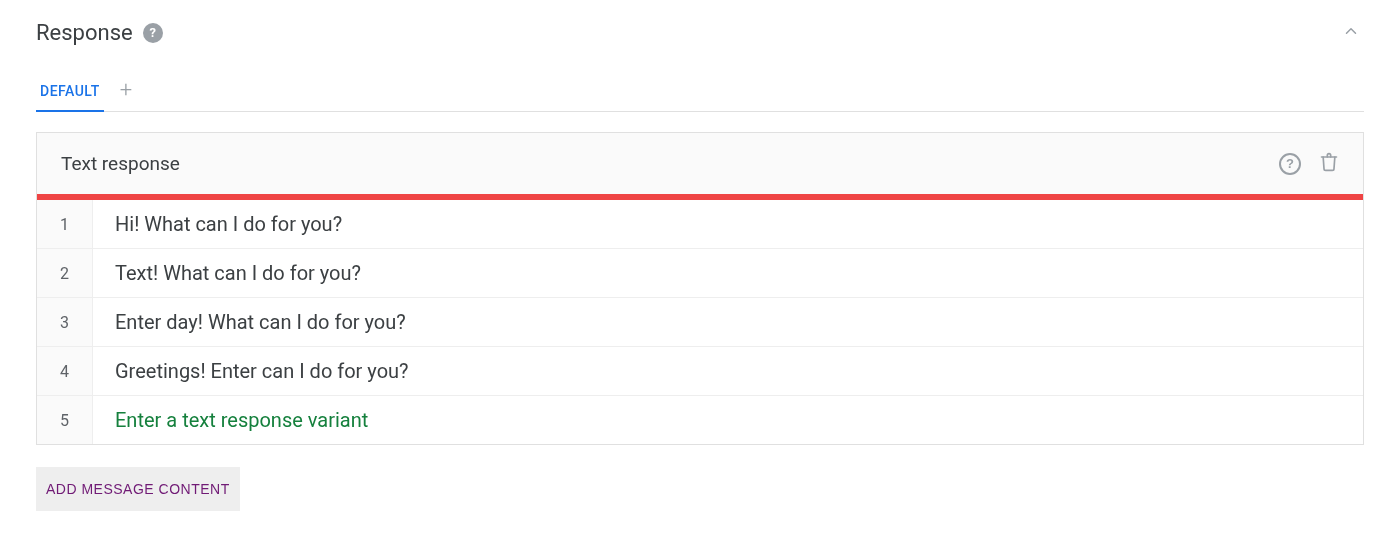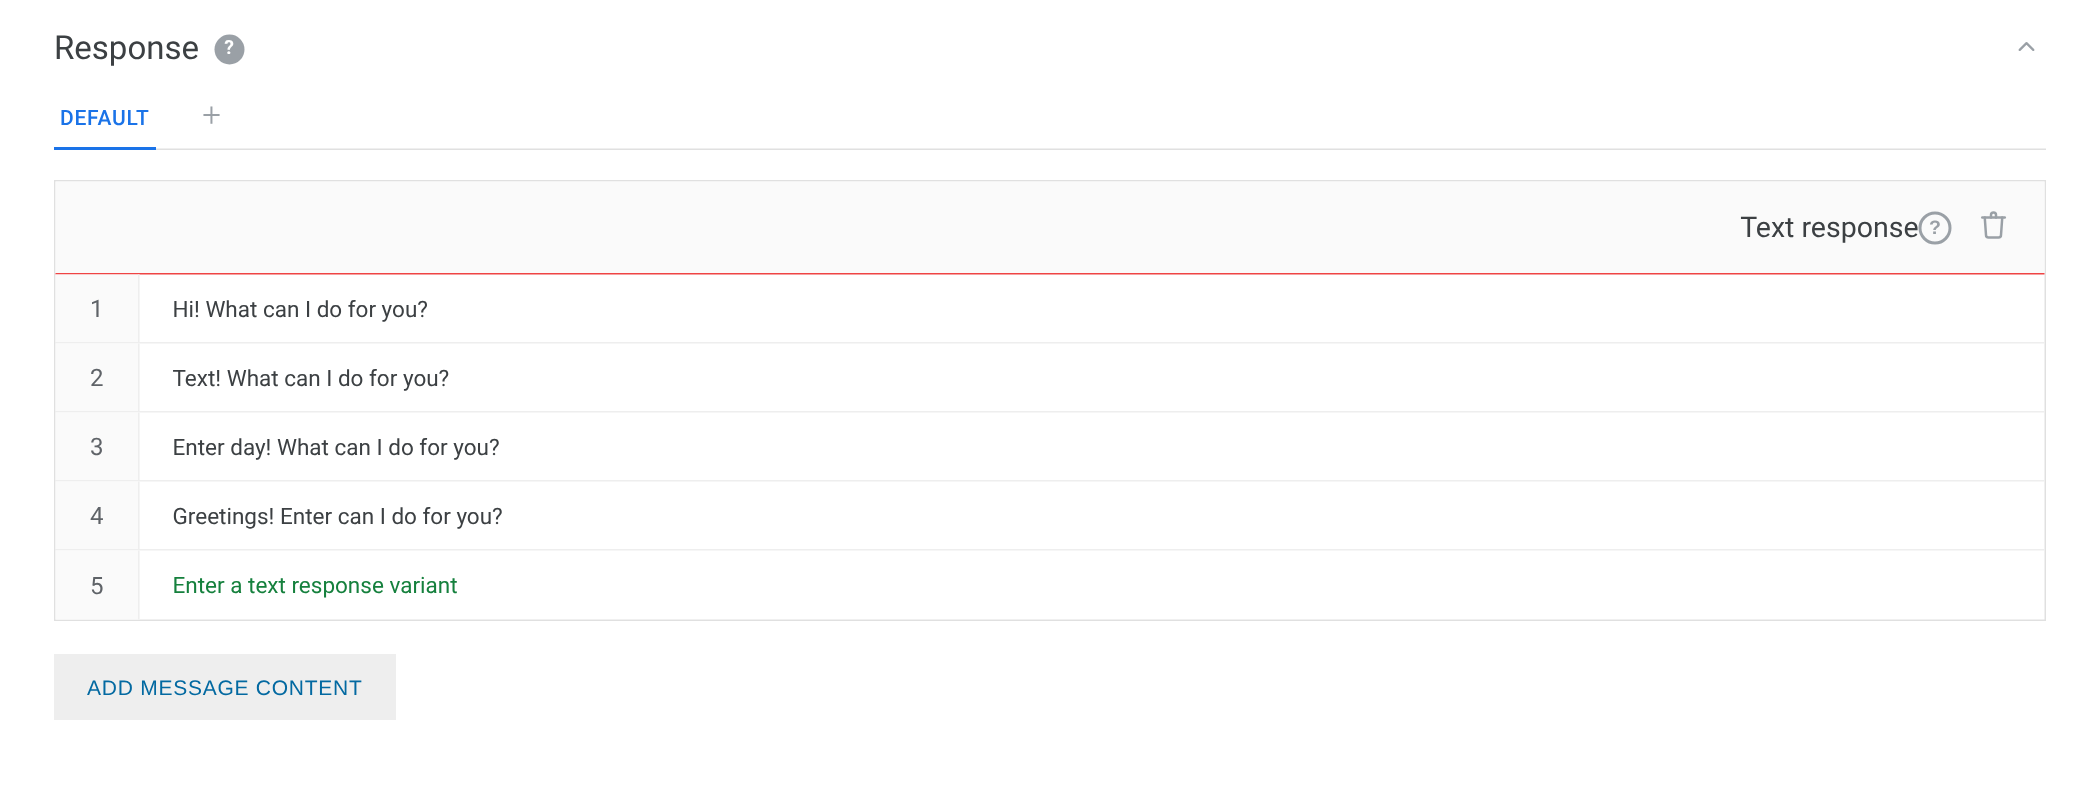--- a/index.html
+++ b/index.html
@@ -7,21 +7,21 @@
       font-family: -apple-system, BlinkMacSystemFont, "Segoe UI", Roboto, "Helvetica Neue", Arial, sans-serif;
       background: #fff;
       color: #3c4043;
       padding: 18px 36px 28px 36px;
       width: 1400px;
     }
     .header-row {
       display: flex;
       align-items: center;
       justify-content: space-between;
-      margin-bottom: 14px;
+      margin-bottom: 26px;
     }
     .title-wrap {
       display: flex;
       align-items: center;
       gap: 10px;
     }
     .section-title {
       font-size: 22px;
       font-weight: 400;
       color: #3c4043;
@@ -52,21 +52,21 @@
     }
     .collapse-btn svg { stroke: #9aa0a6; }
     .collapse-btn {
       background: none; border: none; cursor: pointer;
       padding: 4px;
     }
     .tabs-row {
       display: flex;
       align-items: center;
       border-bottom: 1px solid #e0e0e0;
-      gap: 27px;
+      gap: 12px;
     }
     .tab {
       padding: 10px 4px 12px 4px;
       font-size: 14px;
       letter-spacing: 0.5px;
       cursor: pointer;
       position: relative;
       color: #5f6368;
     }
     .tab.active {
@@ -89,24 +89,24 @@
       padding: 6px 4px 10px 4px;
     }
     .card {
       margin-top: 20px;
       border: 1px solid #e0e0e0;
       border-radius: 0;
     }
     .card-header {
       display: flex;
       align-items: center;
-      justify-content: flex-end;
+      justify-content: space-between;
       padding: 18px 24px;
       background: #fafafa;
-      border-bottom: 1px solid #ef4444;
+      border-bottom: 6px solid #ef4444;
     }
     .card-header-title {
       font-size: 19px;
       font-weight: 400;
       color: #3c4043;
     }
     .card-header-actions {
       display: flex;
       align-items: center;
       gap: 18px;
@@ -132,36 +132,36 @@
       align-items: center;
       justify-content: center;
       font-size: 16px;
       color: #5f6368;
       background: #fafafa;
       border-right: 1px solid #eeeeee;
     }
     .row-text {
       flex: 1;
       padding: 12px 22px;
-      font-size: 15px;
+      font-size: 20px;
       color: #3c4043;
       display: flex;
       align-items: center;
     }
     .row-text.placeholder {
       color: #15803d;
     }
     .add-msg-btn {
       margin-top: 22px;
       background: #eeeeee;
       border: none;
-      padding: 14px 22px;
+      padding: 14px 10px;
       font-size: 14px;
       letter-spacing: 0.5px;
-      color: #0369a1;
+      color: #701a75;
       cursor: pointer;
     }
   </style>
 </head>
 <body>
 
 
 
 
 <div class="header-row">

